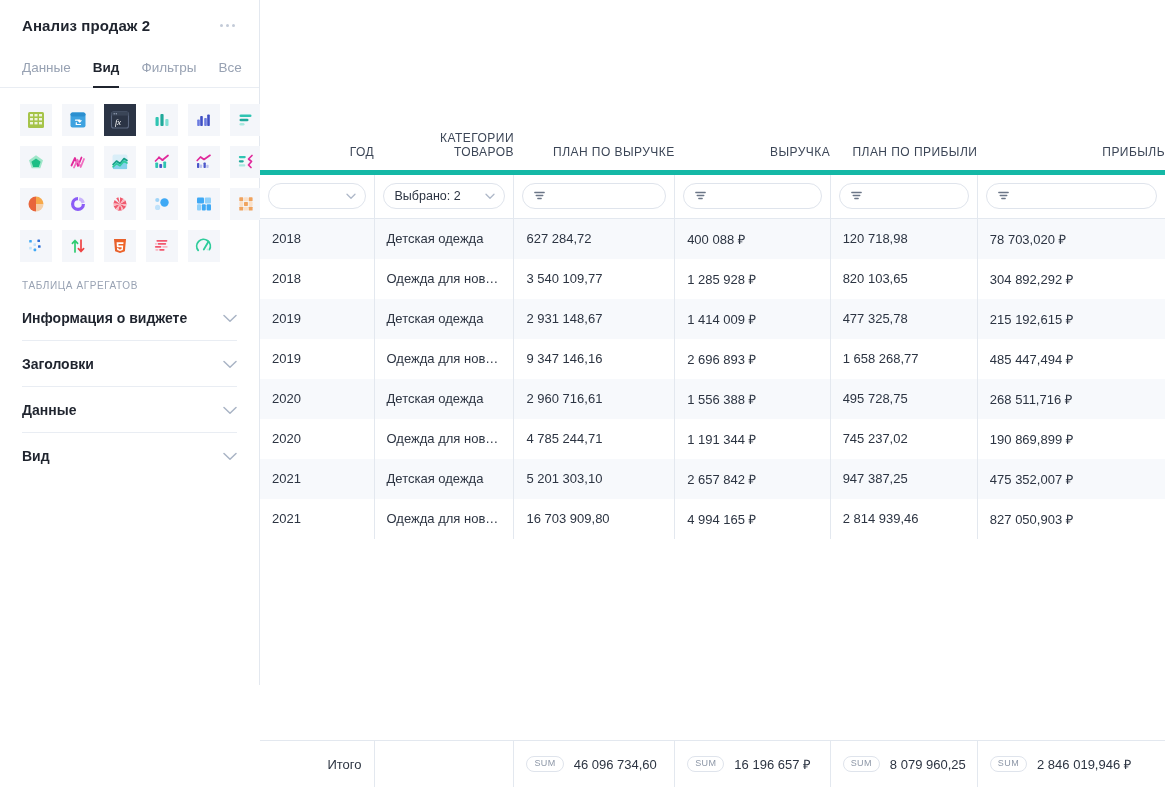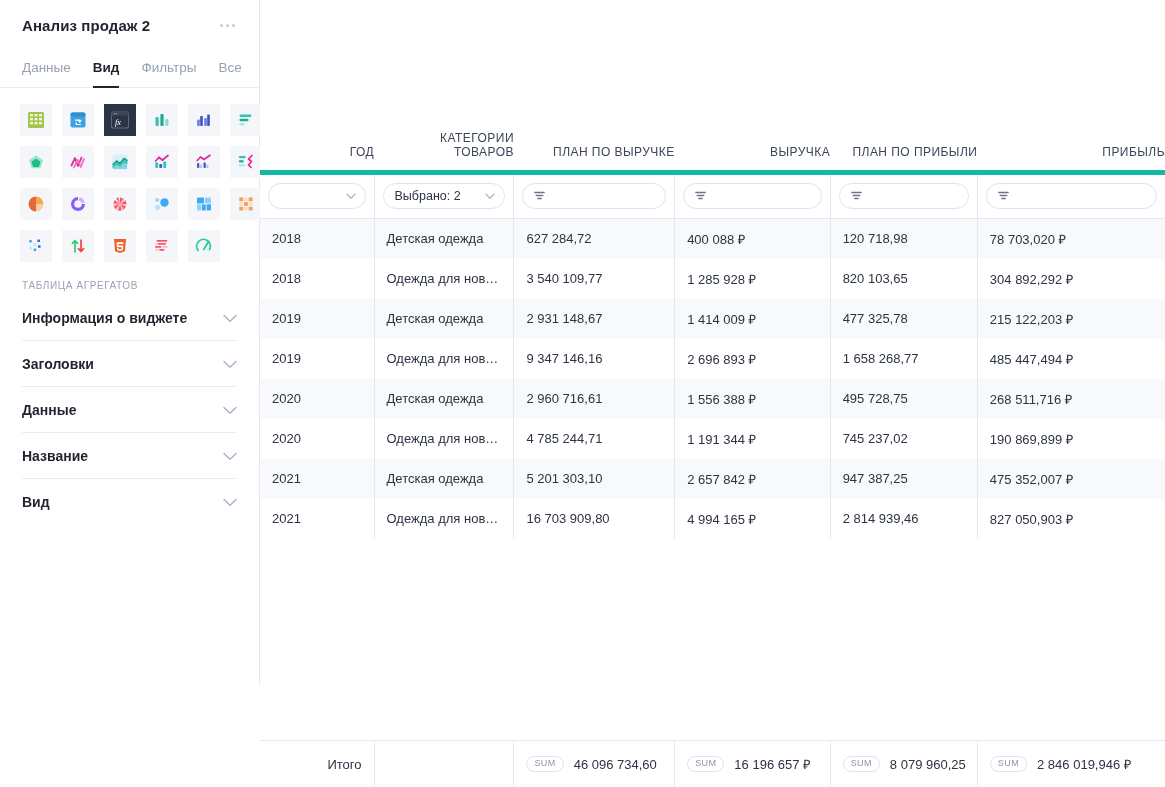--- a/index.html
+++ b/index.html
@@ -428,28 +428,20 @@
       <div class="acc">
         <span class="acc-t">Заголовки</span>
         <span class="chev">
             <svg width="14" height="9" viewBox="0 0 14 9" fill="none">
               <path d="M1 1.5 7 7.2l6-5.7" stroke="#a9b4c5" stroke-width="1.5" stroke-linecap="round" stroke-linejoin="round"></path>
             </svg>
           </span>
       </div>
       <div class="acc">
         <span class="acc-t">Данные</span>
-        <span class="chev">
-            <svg width="14" height="9" viewBox="0 0 14 9" fill="none">
-              <path d="M1 1.5 7 7.2l6-5.7" stroke="#a9b4c5" stroke-width="1.5" stroke-linecap="round" stroke-linejoin="round"></path>
-            </svg>
-          </span>
-      </div>
-      <div class="acc">
-        <span class="acc-t">Название</span>
         <span class="chev">
             <svg width="14" height="9" viewBox="0 0 14 9" fill="none">
               <path d="M1 1.5 7 7.2l6-5.7" stroke="#a9b4c5" stroke-width="1.5" stroke-linecap="round" stroke-linejoin="round"></path>
             </svg>
           </span>
       </div>
       <div class="acc">
         <span class="acc-t">Вид</span>
         <span class="chev">
             <svg width="14" height="9" viewBox="0 0 14 9" fill="none">
@@ -556,21 +548,21 @@
             <td class="cell">1 285 928 ₽</td>
             <td class="cell">820 103,65</td>
             <td class="cell">304 892,292 ₽</td>
           </tr>
           <tr class="odd">
             <td class="cell">2019</td>
             <td class="cell">Детская одежда</td>
             <td class="cell">2 931 148,67</td>
             <td class="cell">1 414 009 ₽</td>
             <td class="cell">477 325,78</td>
-            <td class="cell">215 122,203 ₽</td>
+            <td class="cell">215 192,615 ₽</td>
           </tr>
           <tr class="even">
             <td class="cell">2019</td>
             <td class="cell">Одежда для новор…</td>
             <td class="cell">9 347 146,16</td>
             <td class="cell">2 696 893 ₽</td>
             <td class="cell">1 658 268,77</td>
             <td class="cell">485 447,494 ₽</td>
           </tr>
           <tr class="odd">

